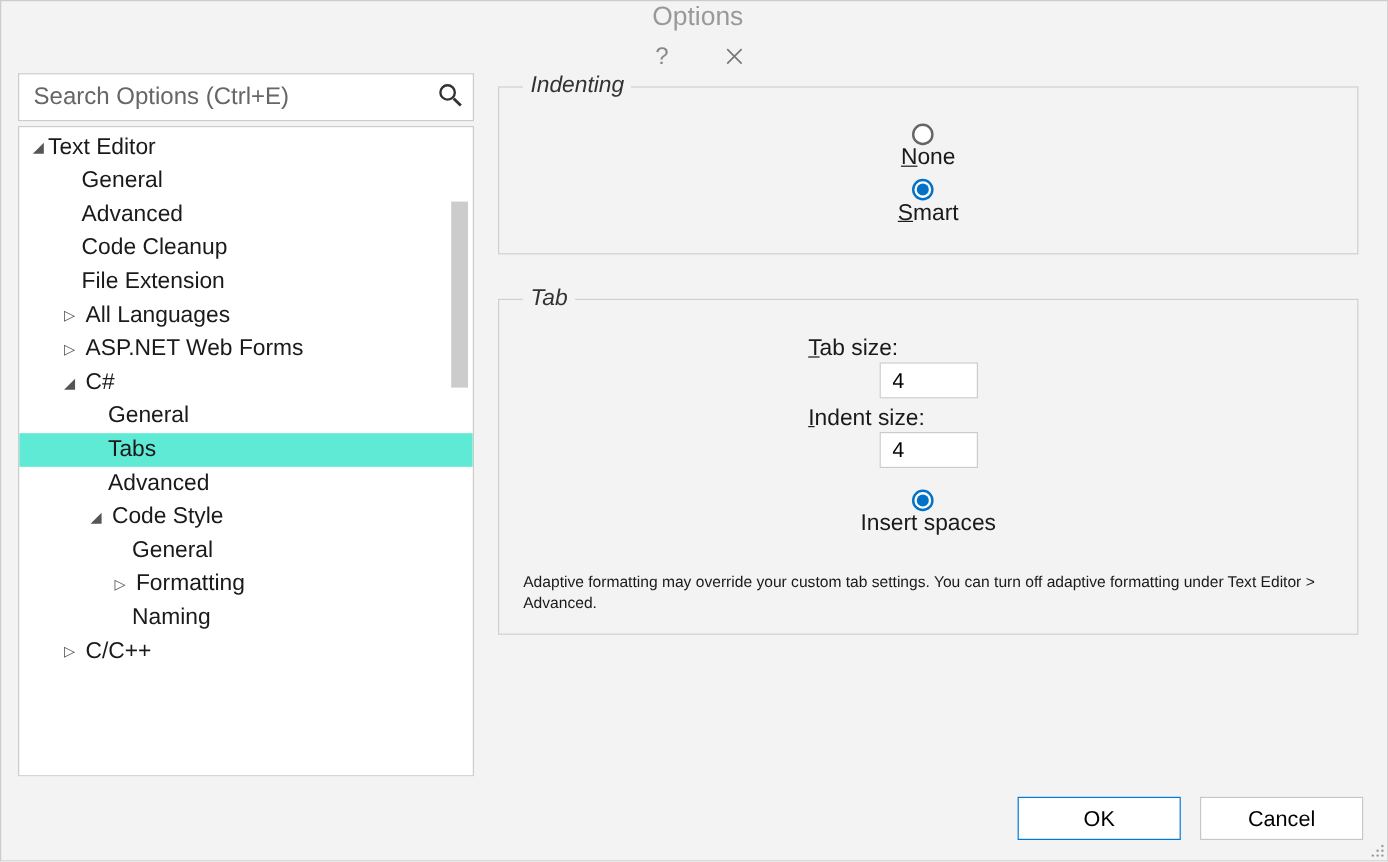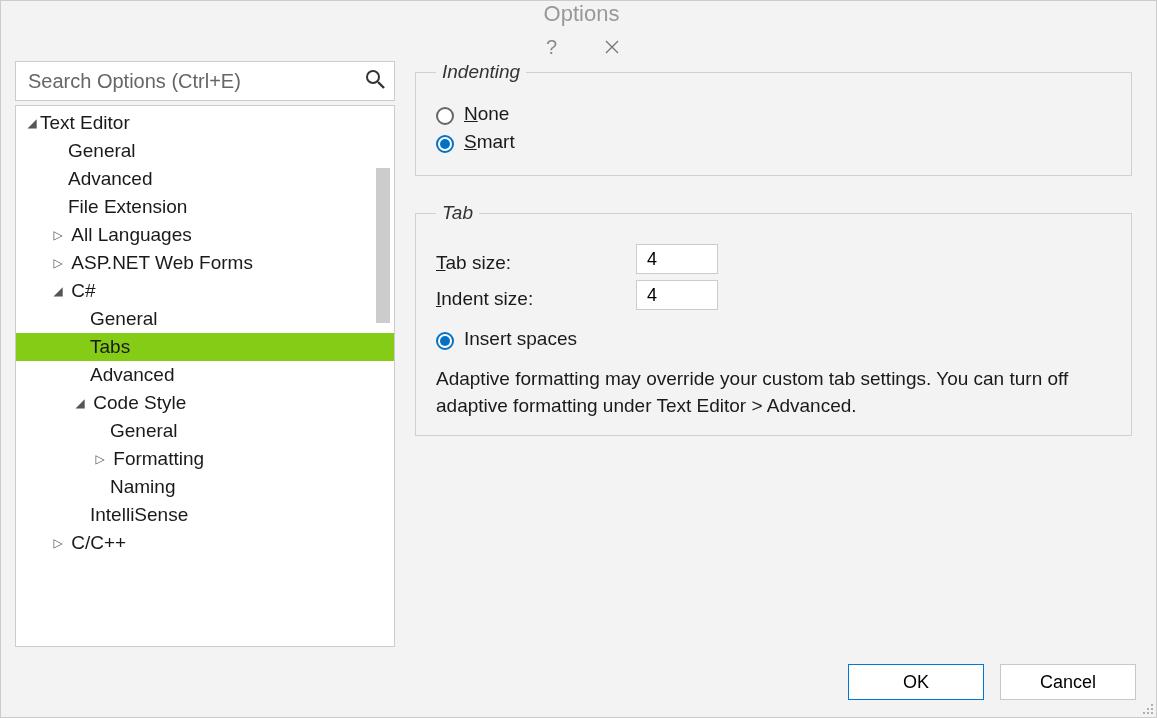--- a/index.html
+++ b/index.html
@@ -34,53 +34,53 @@
   .search-wrap input::placeholder { color: #666; }
   .search-wrap .mag { color: #444; }
   .tree-wrap {
     flex: 1; border: 1px solid #ccc; background: #fff; position: relative; overflow: hidden;
   }
   .tree { overflow-y: auto; height: 100%; padding: 3px 0; }
   .tree-item {
     height: 28px; display: flex; align-items: center; font-size: 19px; color: #1a1a1a;
     white-space: nowrap; cursor: default;
   }
-  .tree-item.selected { background: #84cc16; }
+  .tree-item.selected { background: #5eead4; }
   .tree-item .arrow {
     width: 16px; display: inline-flex; justify-content: center; color: #555; font-size: 12px;
   }
   .tree-item .label { }
   .scrollbar-fake {
     position: absolute; right: 4px; top: 62px; width: 14px; height: 155px; background: #ccc;
   }
   .right {
     flex: 1; padding: 0 8px 0 0; overflow: hidden;
   }
   fieldset {
     border: 1px solid #d0d0d0; padding: 14px 20px 16px 20px; margin-bottom: 26px; font-size: 19px;
   }
   legend { padding: 0 6px; color: #333; font-size: 19px; font-style: italic; }
   .radio-row, .field-row {
-    display: flex; align-items: flex-end; margin: 6px 0; font-size: 19px; color: #1a1a1a;
+    display: flex; align-items: center; margin: 6px 0; font-size: 19px; color: #1a1a1a; flex-direction: column;
   }
   .radio {
     width: 18px; height: 18px; border: 2px solid #666; border-radius: 50%; margin-right: 10px;
     display: inline-flex; align-items: center; justify-content: center; background: #fff;
   }
   .radio.checked { border-color: #0371c5; }
   .radio.checked::after {
     content: ""; width: 10px; height: 10px; background: #0371c5; border-radius: 50%;
   }
   .ul-first::first-letter { text-decoration: underline; }
   .field-row .lbl { width: 200px; }
   .field-row input[type=text] {
     width: 82px; height: 30px; border: 1px solid #ccc; font-size: 18px; padding: 0 10px;
     background: #fff;
   }
-  .note { font-size: 19px; color: #1a1a1a; line-height: 1.4; margin-top: 16px; }
+  .note { font-size: 13px; color: #1a1a1a; line-height: 1.4; margin-top: 28px; }
   .footer {
     height: 70px; display: flex; align-items: center; justify-content: flex-end; gap: 16px;
     padding: 0 20px;
   }
   .btn {
     width: 136px; height: 36px; border: 1px solid #c7c7c7; background: #fff; font-size: 18px;
     display: flex; align-items: center; justify-content: center; cursor: default;
   }
   .btn.primary { border-color: #0078d7; }
   .grip {
@@ -121,20 +121,23 @@
             <span class="arrow">◢</span>
             <span class="label">Text Editor</span>
           </div>
           <div class="tree-item" style="padding-left:52px">
               <span class="label">General</span>
             </div>
           <div class="tree-item" style="padding-left:52px">
               <span class="label">Advanced</span>
             </div>
           <div class="tree-item" style="padding-left:52px">
+              <span class="label">Code Cleanup</span>
+            </div>
+          <div class="tree-item" style="padding-left:52px">
               <span class="label">File Extension</span>
             </div>
           <div class="tree-item" style="padding-left:34px">
               <span class="arrow">▷</span>
               <span>&nbsp;</span>
               <span class="label">All Languages</span>
             </div>
           <div class="tree-item" style="padding-left:34px">
               <span class="arrow">▷</span>
               <span>&nbsp;</span>
@@ -162,23 +165,20 @@
           <div class="tree-item" style="padding-left:94px">
               <span class="label">General</span>
             </div>
           <div class="tree-item" style="padding-left:76px">
               <span class="arrow">▷</span>
               <span>&nbsp;</span>
               <span class="label">Formatting</span>
             </div>
           <div class="tree-item" style="padding-left:94px">
               <span class="label">Naming</span>
-            </div>
-          <div class="tree-item" style="padding-left:74px">
-              <span class="label">IntelliSense</span>
             </div>
           <div class="tree-item" style="padding-left:34px">
               <span class="arrow">▷</span>
               <span>&nbsp;</span>
               <span class="label">C/C++</span>
             </div>
         </div>
       </div>
     </div>
 

